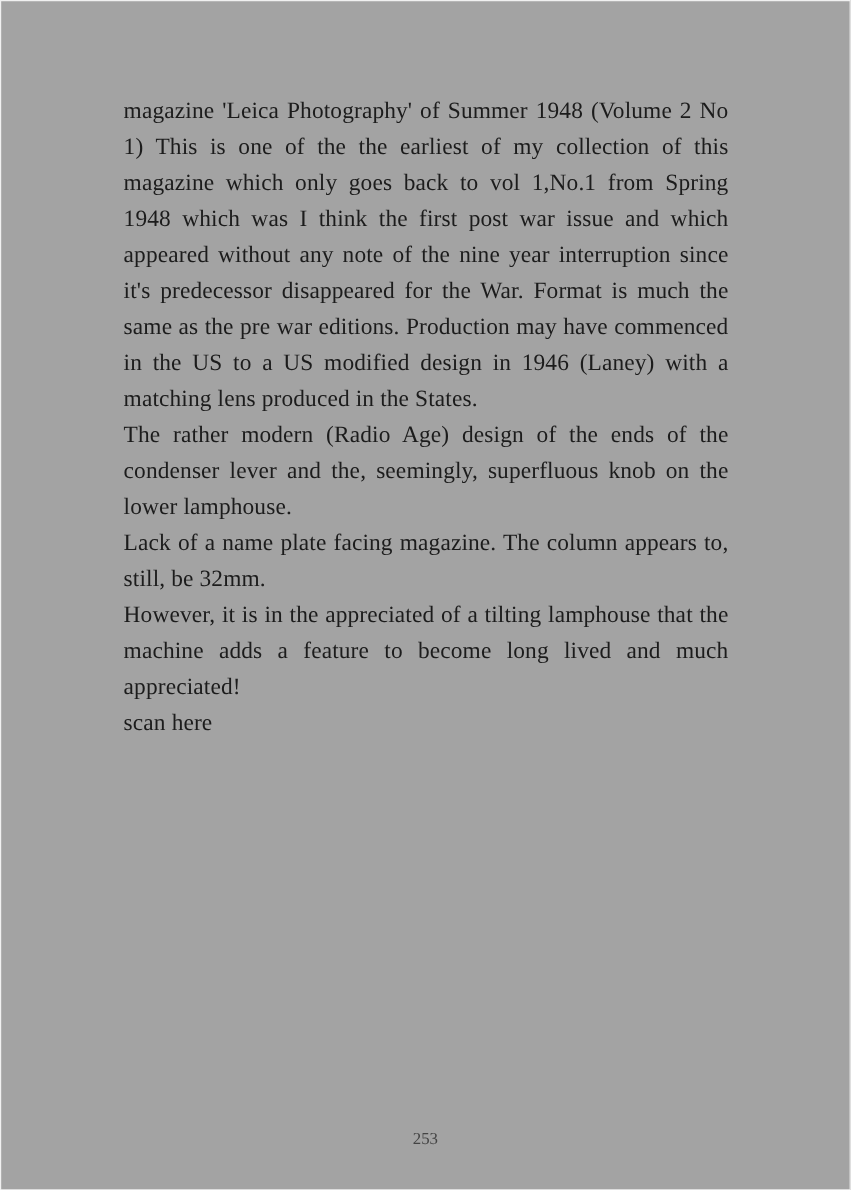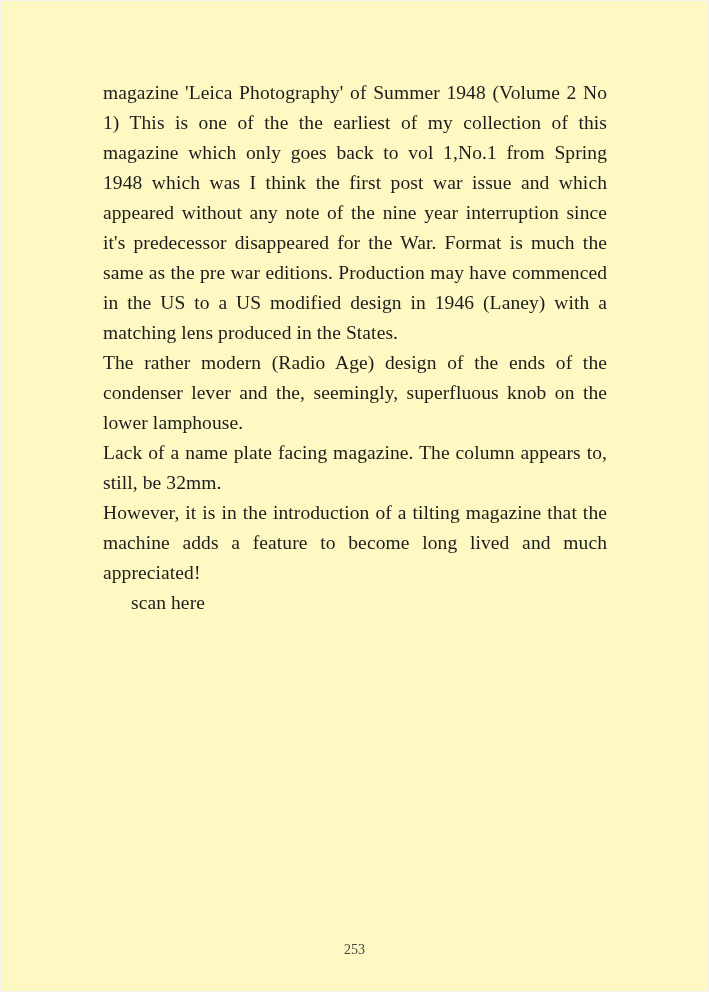--- a/index.html
+++ b/index.html
@@ -4,21 +4,21 @@
 <style>
   html, body {
     margin: 0;
     padding: 0;
     background: #ffffff;
   }
   .page {
     position: relative;
     width: 709px;
     height: 992px;
-    background: #fef9c3;
+    background: #a3a3a3;
     box-shadow: inset 0 0 0 1px #f0f0f0;
     font-family: "Liberation Serif", "DejaVu Serif", serif;
     color: #1c1c1c;
     overflow: hidden;
   }
   .text-block {
     position: absolute;
     left: 103px;
     top: 78px;
     width: 504px;
@@ -26,38 +26,37 @@
   .text-block p {
     margin: 0;
     padding: 0;
     font-size: 19.5px;
     line-height: 30px;
     text-align: justify;
     letter-spacing: 0.1px;
   }
   .text-block p.no-justify {
     text-align: left;
-    margin-left: 28px;
   }
   .page-number {
     position: absolute;
     left: 0;
     right: 0;
     bottom: 34px;
     text-align: center;
     font-size: 14px;
     color: #444444;
     font-family: "Liberation Serif", "DejaVu Serif", serif;
   }
 </style>
 </head>
 <body>
 
 <div class="page">
   <div class="text-block">
     <p>magazine 'Leica Photography' of Summer 1948 (Volume 2 No 1) This is one of the the earliest of my collection of this magazine which only goes back to vol 1,No.1 from Spring 1948 which was I think the first post war issue and which appeared without any note of the nine year interruption since it's predecessor disappeared for the War. Format is much the same as the pre war editions. Production may have commenced in the US to a US modified design in 1946 (Laney) with a matching lens produced in the States.</p>
     <p>The rather modern (Radio Age) design of the ends of the condenser lever and the, seemingly, superfluous knob on the lower lamphouse.</p>
     <p>Lack of a name plate facing magazine. The column appears to, still, be 32mm.</p>
-    <p>However, it is in the introduction of a tilting magazine that the machine adds a feature to become long lived and much appreciated!</p>
+    <p>However, it is in the appreciated of a tilting lamphouse that the machine adds a feature to become long lived and much appreciated!</p>
     <p class="no-justify">scan here</p>
   </div>
   <div class="page-number">253</div>
 </div>
 
 </body></html>

